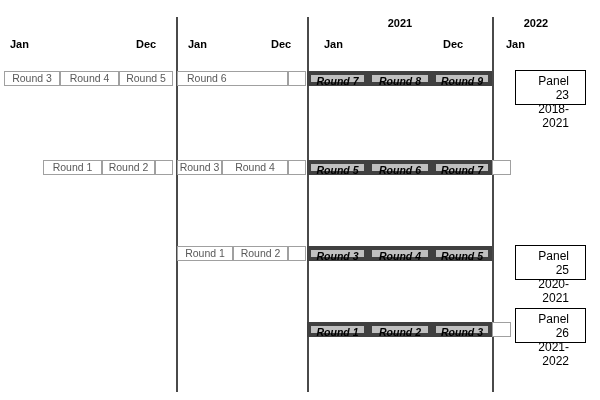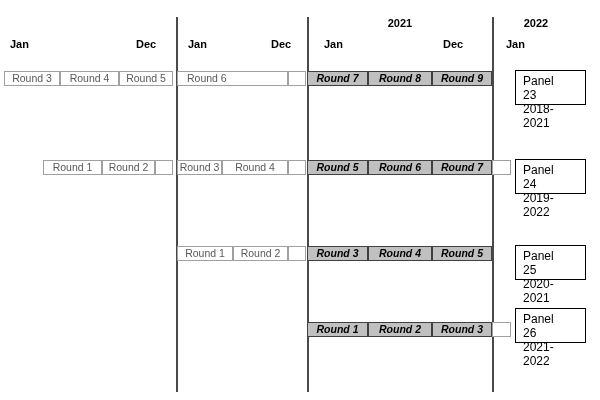--- a/index.html
+++ b/index.html
@@ -10,26 +10,26 @@
   .year-label{position:absolute;top:17px;width:50px;text-align:center;
     font-size:11px;font-weight:bold;}
   .y0{left:375px;} .y1{left:511px;}
   .month-label{position:absolute;top:38px;font-size:11px;font-weight:bold;}
   .m0{left:10px;} .m1{left:136px;} .m2{left:188px;} .m3{left:271px;}
   .m4{left:324px;} .m5{left:443px;} .m6{left:506px;}
   .vline{position:absolute;top:17px;height:375px;width:1.5px;background:#4a4a4a;}
   .rbox{position:absolute;height:15px;box-sizing:border-box;display:flex;
     align-items:flex-start;justify-content:center;font-size:10.5px;white-space:nowrap;}
   .rbox.plain{background:#ffffff;border:1px solid #a0a0a0;color:#595959;}
-  .rbox.highlight{background:#c0c0c0;border:1px solid #404040;color:#000;
+  .rbox.highlight{background:#c0c0c0;border:4px solid #404040;color:#000;
     font-weight:bold;font-style:italic;}
   .rbox.align-left{justify-content:flex-start;padding-left:9px;}
   .panel-box{position:absolute;left:515px;width:71px;height:35px;
     box-sizing:border-box;border:1.5px solid #000;background:#fff;
-    font-size:12px;line-height:14px;padding:3px 16px 0 7px;}
+    font-size:12px;line-height:14px;padding:3px 16px 0 7px;text-align:right;}
   .pb0{top:70px;} .pb1{top:159px;} .pb2{top:245px;} .pb3{top:308px;}
 </style>
 </head>
 <body>
 
 <div id="canvas">
 
   <div class="year-label y0">2021</div>
   <div class="year-label y1">2022</div>
 
@@ -116,24 +116,20 @@
       <div class="rbox highlight" style="left: 432px; top: 322px; width: 60px;">
         <span>Round 3</span>
       </div>
       <div class="rbox plain" style="left: 492px; top: 322px; width: 19px;"></div>
     </div>
 
   <div class="panel-box pb0">
     <div>Panel 23</div>
     <div>2018-2021</div>
   </div>
-  <div class="panel-box pb1">
-    <div>Panel 24</div>
-    <div>2019-2022</div>
-  </div>
   <div class="panel-box pb2">
     <div>Panel 25</div>
     <div>2020-2021</div>
   </div>
   <div class="panel-box pb3">
     <div>Panel 26</div>
     <div>2021-2022</div>
   </div>
 
 </div>

